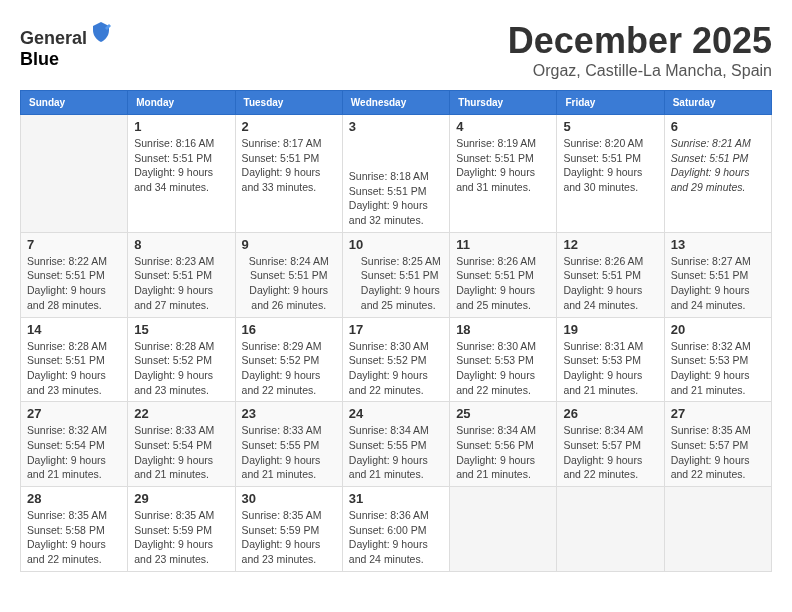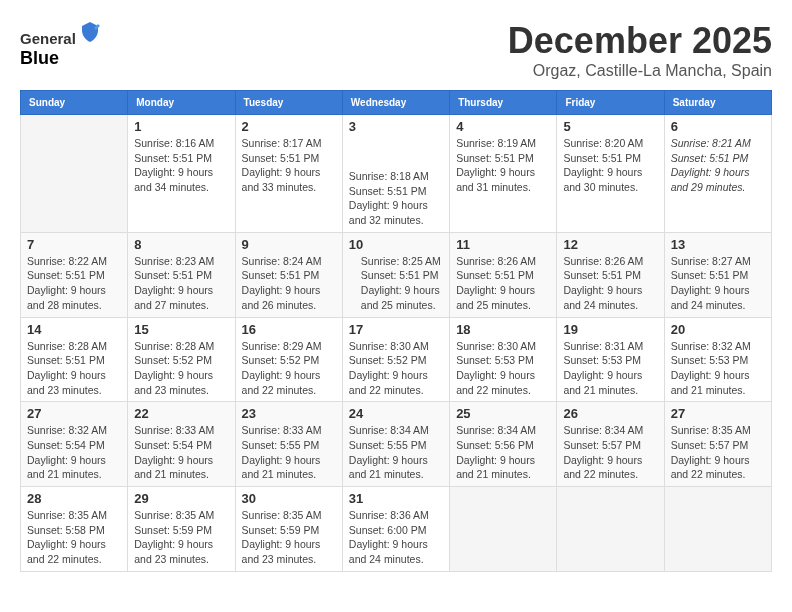--- a/index.html
+++ b/index.html
@@ -14,21 +14,21 @@
       display: flex;
       justify-content: space-between;
       align-items: flex-start;
       margin-bottom: 10px;
     }
     .logo {
       display: flex;
       align-items: center;
     }
     .logo-text-general {
-      font-size: 15px;
+      font-size: 18px;
       font-weight: bold;
       color: #333;
     }
     .logo-text-blue {
       font-size: 18px;
       font-weight: bold;
       color: #000000;
     }
     .logo-icon {
       width: 24px;
@@ -175,21 +175,21 @@
         </td>
         <td>
           <span class="day-number">8</span>
           <div class="day-info" style="white-space: pre-line;">Sunrise: 8:23 AM
 Sunset: 5:51 PM
 Daylight: 9 hours
 and 27 minutes.</div>
         </td>
         <td>
           <span class="day-number">9</span>
-          <div class="day-info" style="white-space: pre-line;">Sunrise: 8:24 AM
+          <div class="day-info" style="white-space: pre-line; text-align: center;">Sunrise: 8:24 AM
 Sunset: 5:51 PM
 Daylight: 9 hours
 and 26 minutes.</div>
         </td>
         <td>
           <span class="day-number">10</span>
           <div class="day-info" style="white-space: pre-line; margin-left: 12px;">Sunrise: 8:25 AM
 Sunset: 5:51 PM
 Daylight: 9 hours
 and 25 minutes.</div>

